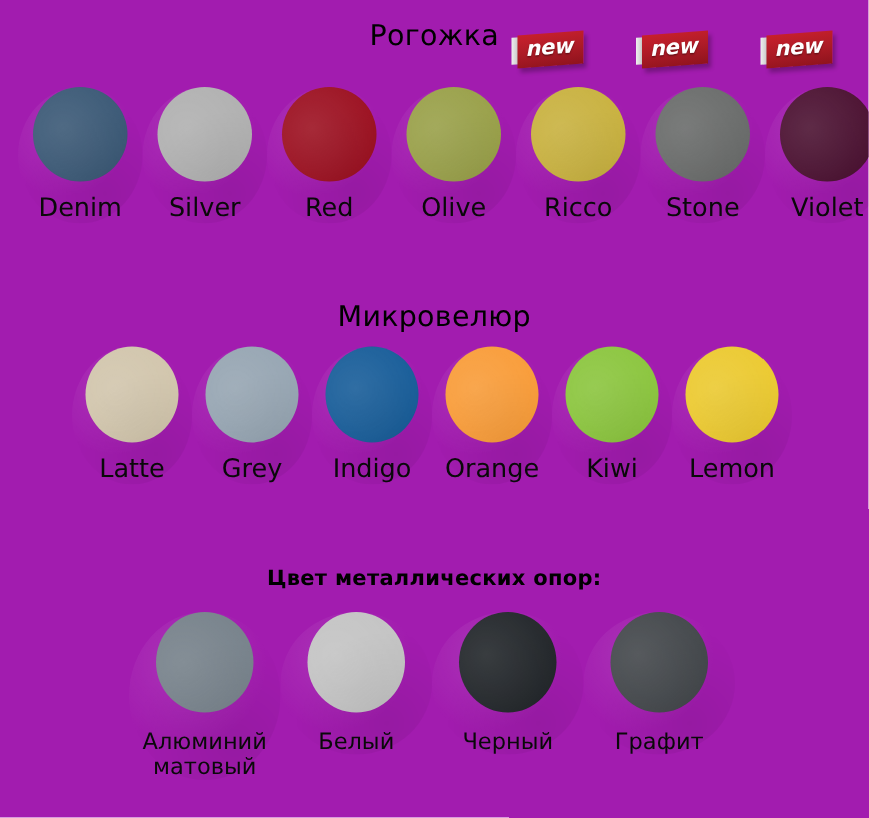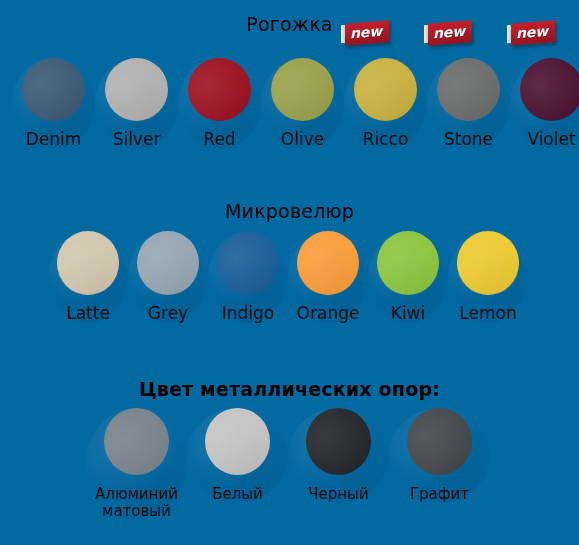--- a/index.html
+++ b/index.html
@@ -13,38 +13,38 @@
     position: relative;
     font-family: "DejaVu Sans", "Liberation Sans", sans-serif;
     color: #111111;
     overflow: hidden;
   }
 
   .page {
     position: relative;
     width: 579px;
     height: 545px;
-    background: #0369a1;
+    background: #a21caf;
   }
 
   
   .section-title {
     position: absolute;
     left: 0;
     width: 579px;
     text-align: center;
     font-size: 19px;
     font-weight: 400;
     letter-spacing: 0.2px;
     color: #000000;
     white-space: nowrap;
   }
   .section-title.bold {
     font-weight: 700;
-    font-size: 19px;
+    font-size: 14px;
   }
 
   #title-rogozhka { top: 13px; }
   #title-microvelour { top: 189px; margin-top: 11px; }
   #title-metal { top: 378px; }
 
   
   .swatch-row {
     position: absolute;
     display: flex;

